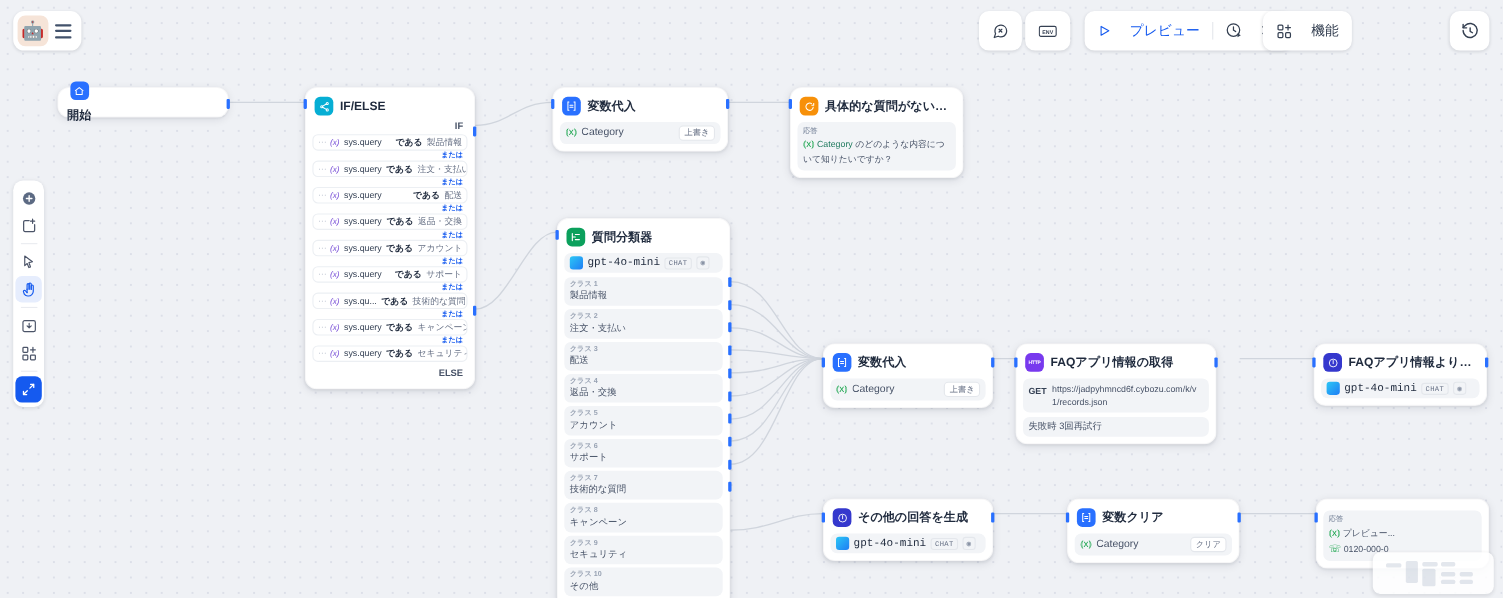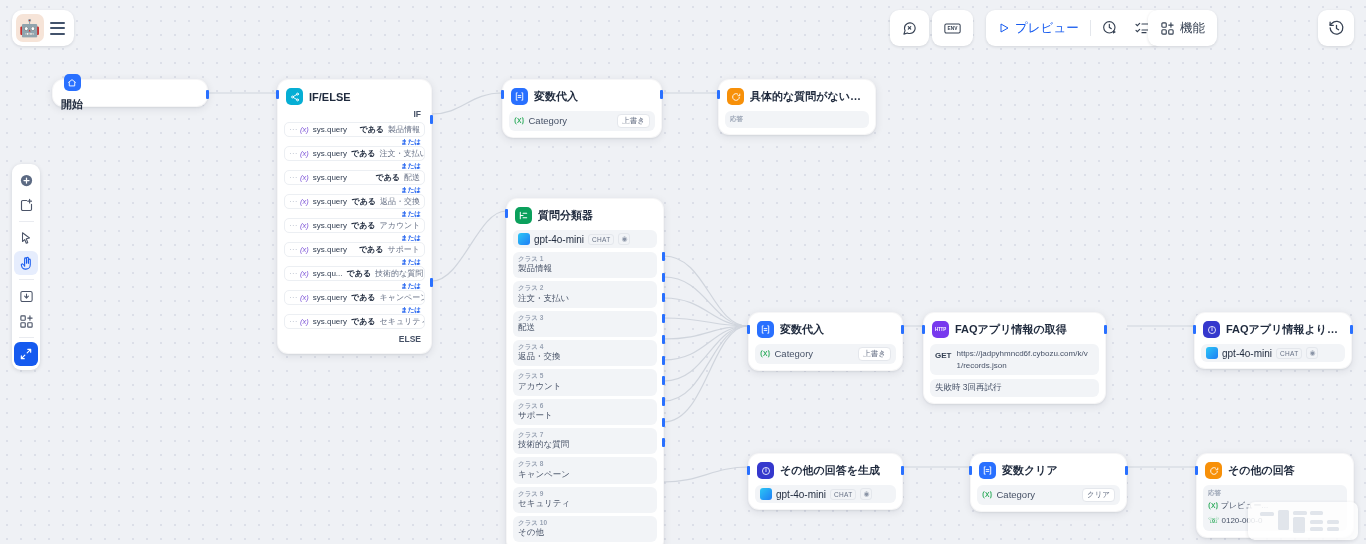--- a/index.html
+++ b/index.html
@@ -33,21 +33,21 @@
   .hamburger{ width:26px;height:28px;display:flex;flex-direction:column;justify-content:center;gap:3.5px;align-items:center;cursor:pointer;}
   .hamburger i{ display:block;width:15px;height:2px;background:#42526b;border-radius:1px;}
   .tb-group{
     position:absolute; top:10px; height:36px;
     background:#fff; border-radius:9px;
     box-shadow:0 1px 3px rgba(16,24,40,.12);
     display:flex; align-items:center; gap:2px; padding:0 5px;
   }
   .tb-btn{
     height:28px;min-width:28px;border-radius:6px;display:flex;align-items:center;
-    justify-content:flex-end;gap:5px;padding:0 7px;cursor:pointer;font-size:12.5px;color:#354052;
+    justify-content:flex-end;gap:17px;padding:0 7px;cursor:pointer;font-size:12.5px;color:#354052;
     background:transparent;border:none;font-family:inherit;white-space:nowrap;
   }
   .tb-btn.accent{ color:#155aef; font-weight:500; }
   .tb-sep{ width:1px;height:16px;background:#e4e7ec;margin:0 2px;}
   .publish{
     position:absolute;top:10px;height:36px;background:#155aef;color:#fff;border-radius:9px;
     display:flex;align-items:center;gap:5px;padding:0 13px;font-size:13px;font-weight:600;cursor:pointer;
     box-shadow:0 1px 3px rgba(16,24,40,.15);
   }
   .icobtn{
@@ -84,21 +84,21 @@
   .n-body{ margin-top:4px; }
   .chip{
     background:#f2f4f7;border-radius:6px;padding:3px 5px;display:flex;align-items:center;gap:4px;font-size:9.5px;color:#475267;
   }
   .chip-lbl{flex:1;white-space:nowrap;overflow:hidden;text-overflow:ellipsis;}
   .pill{
     background:#fff;border:1px solid #e4e7ec;border-radius:4px;font-size:7.5px;color:#667085;padding:1px 4px;line-height:1.3;
   }
   .var-ico{color:#16a34a;font-size:9px;}
   .model-chip{
-    background:#f2f4f7;border-radius:6px;padding:3px 5px;display:flex;align-items:center;gap:4px;
+    background:#f2f4f7;border-radius:6px;padding:3px 5px;display:flex;align-items:center;gap:4px;font-family:Liberation Mono, monospace;
   }
   .model-dot{width:12px;height:12px;border-radius:3px;background:linear-gradient(135deg,#2bc7f5,#1f7df5);flex:0 0 auto;}
   .model-name{font-size:10px;color:#1f2a3d;}
   .tag{font-size:6.5px;border:1px solid #e4e7ec;border-radius:3px;padding:1px 3px;color:#667085;letter-spacing:.3px;}
   .eye{width:12px;height:12px;border:1px solid #e4e7ec;border-radius:3px;display:flex;align-items:center;justify-content:center;font-size:7px;color:#8a94a6;}
   
   .branch-label{font-size:8.5px;color:#475267;text-align:right;padding:2px 4px 3px;font-weight:600;}
   .cond-row{
     display:flex;align-items:center;gap:4px;background:#fff;border:1px solid #eceff3;border-radius:5px;
     padding:2px 4px;font-size:8px;color:#475267;white-space:nowrap;overflow:hidden;height:15px;
@@ -433,20 +433,25 @@
       <svg width="10" height="10" viewBox="0 0 24 24" fill="none" stroke="#fff" stroke-width="2.2" stroke-linejoin="round">
           <path d="M20 12a8 8 0 1 1-3.2-6.4"></path>
           <path d="M21 4v5h-5"></path>
         </svg>
     </div>
     <div class="n-title">具体的な質問がない場合</div>
   </div>
   <div class="n-body">
     <div class="ans-box">
       <div class="ans-k">応答</div>
+      <div class="ans-v">
+        <span class="var-ico">⦅x⦆</span>
+        <span style="color:#1f7a5e;">Category</span>
+        <span>のどのような内容について知りたいですか？</span>
+      </div>
     </div>
   </div>
   <div class="port" style="left:-2px;top:10px;"></div>
 </div>
 
 <div class="node" style="left:506px;top:198px;width:158px;">
   <div class="node-head">
     <div class="n-ico" style="background:#0ba05c;">
       <svg width="11" height="11" viewBox="0 0 24 24" fill="none" stroke="#fff" stroke-width="2.2" stroke-linecap="round">
           <path d="M5 5v14M5 12h6M11 7h8M11 17h8"></path>
@@ -617,29 +622,20 @@
       <span class="var-ico">⦅x⦆</span>
       <span class="chip-lbl">Category</span>
       <span class="pill">クリア</span>
     </div>
   </div>
   <div class="port" style="left:-2px;top:12px;"></div>
   <div class="port" style="right:-2px;top:12px;"></div>
 </div>
 
 <div class="node" style="left:1196px;top:453px;width:158px;">
-  <div class="node-head">
-    <div class="n-ico" style="background:#f79009;">
-      <svg width="10" height="10" viewBox="0 0 24 24" fill="none" stroke="#fff" stroke-width="2.2" stroke-linejoin="round">
-          <path d="M20 12a8 8 0 1 1-3.2-6.4"></path>
-          <path d="M21 4v5h-5"></path>
-        </svg>
-    </div>
-    <div class="n-title">その他の回答</div>
-  </div>
   <div class="n-body">
     <div class="ans-box">
       <div class="ans-k">応答</div>
       <div class="ans-v">
         <span class="var-ico">⦅x⦆</span>
         <span>プレビュー...</span>
       </div>
       <div class="ans-v">
         <span class="var-ico">☏</span>
         <span>0120-000-0</span>

